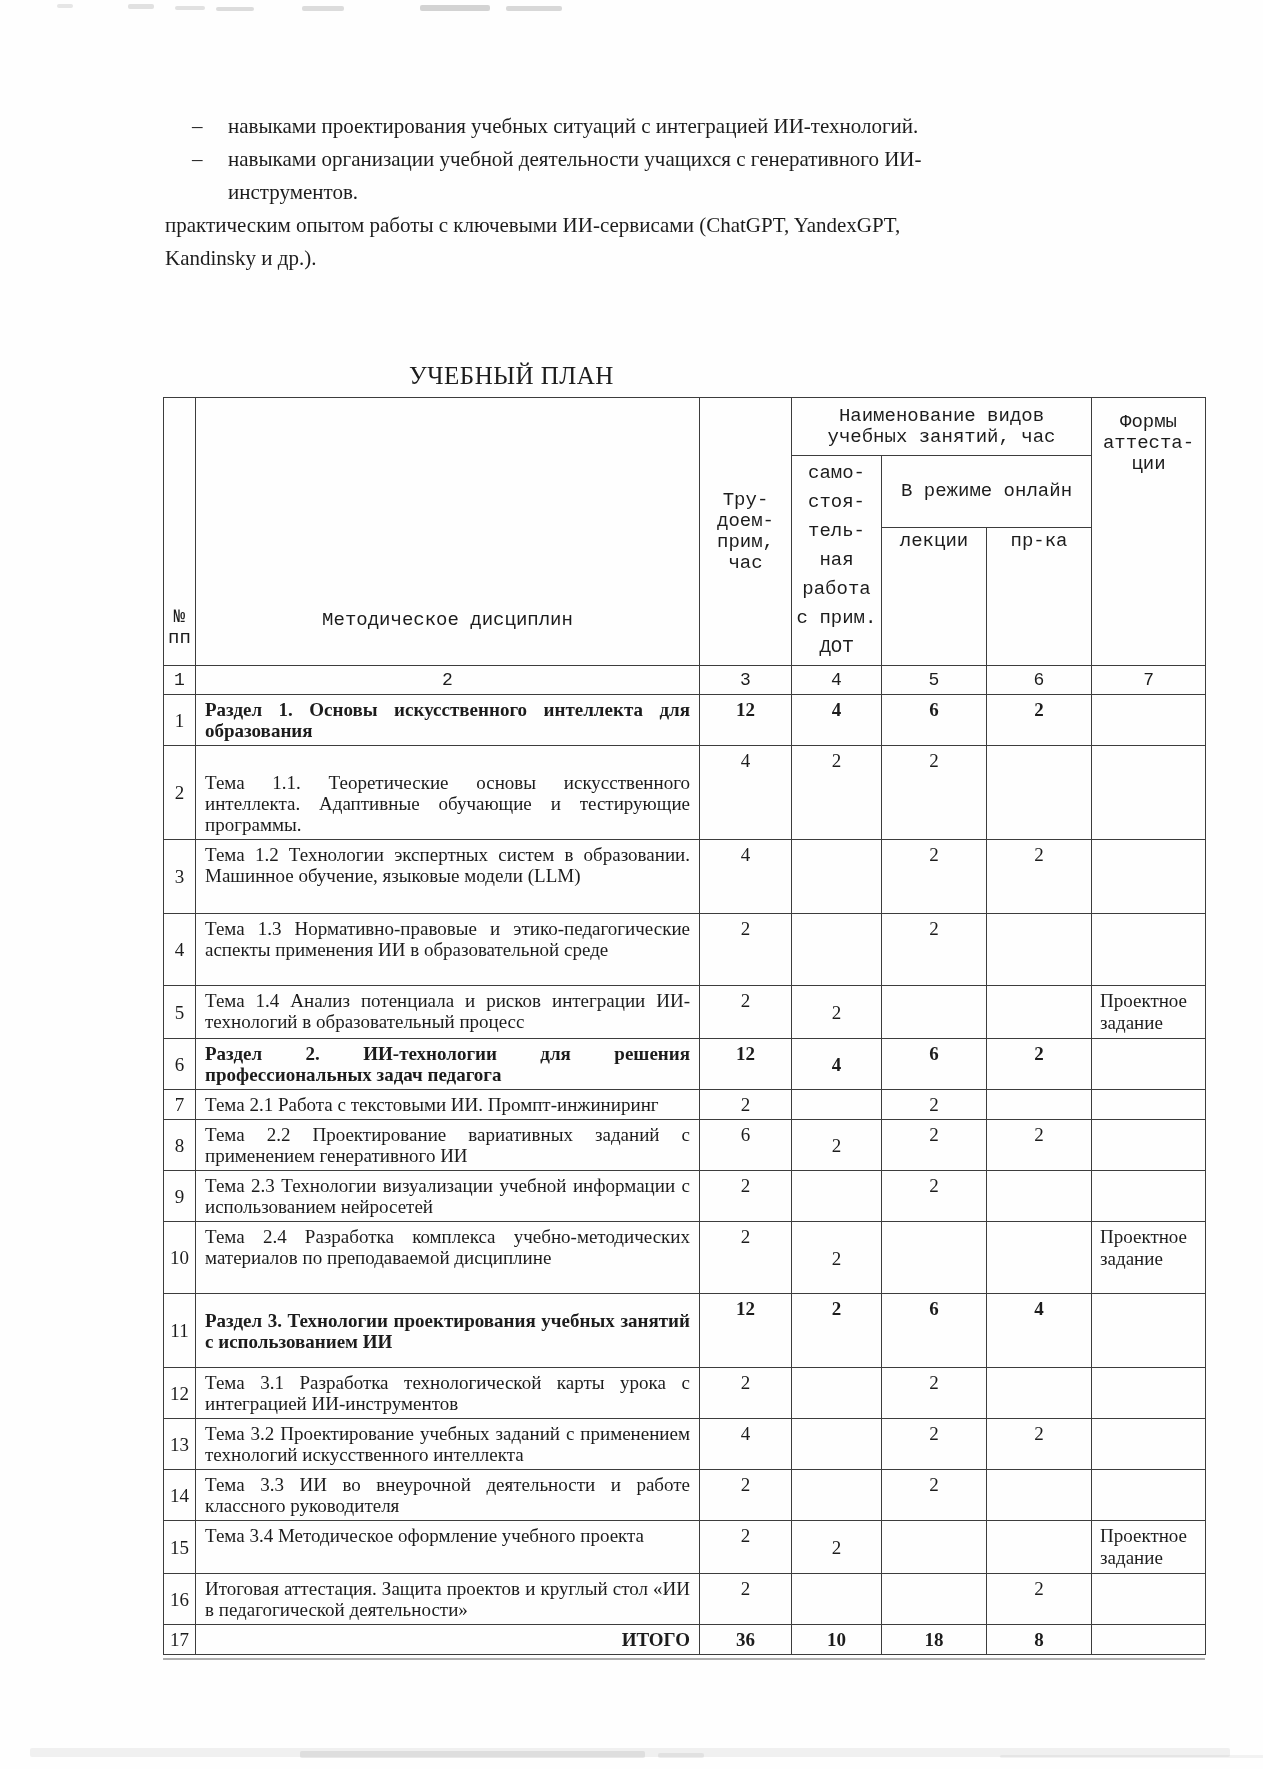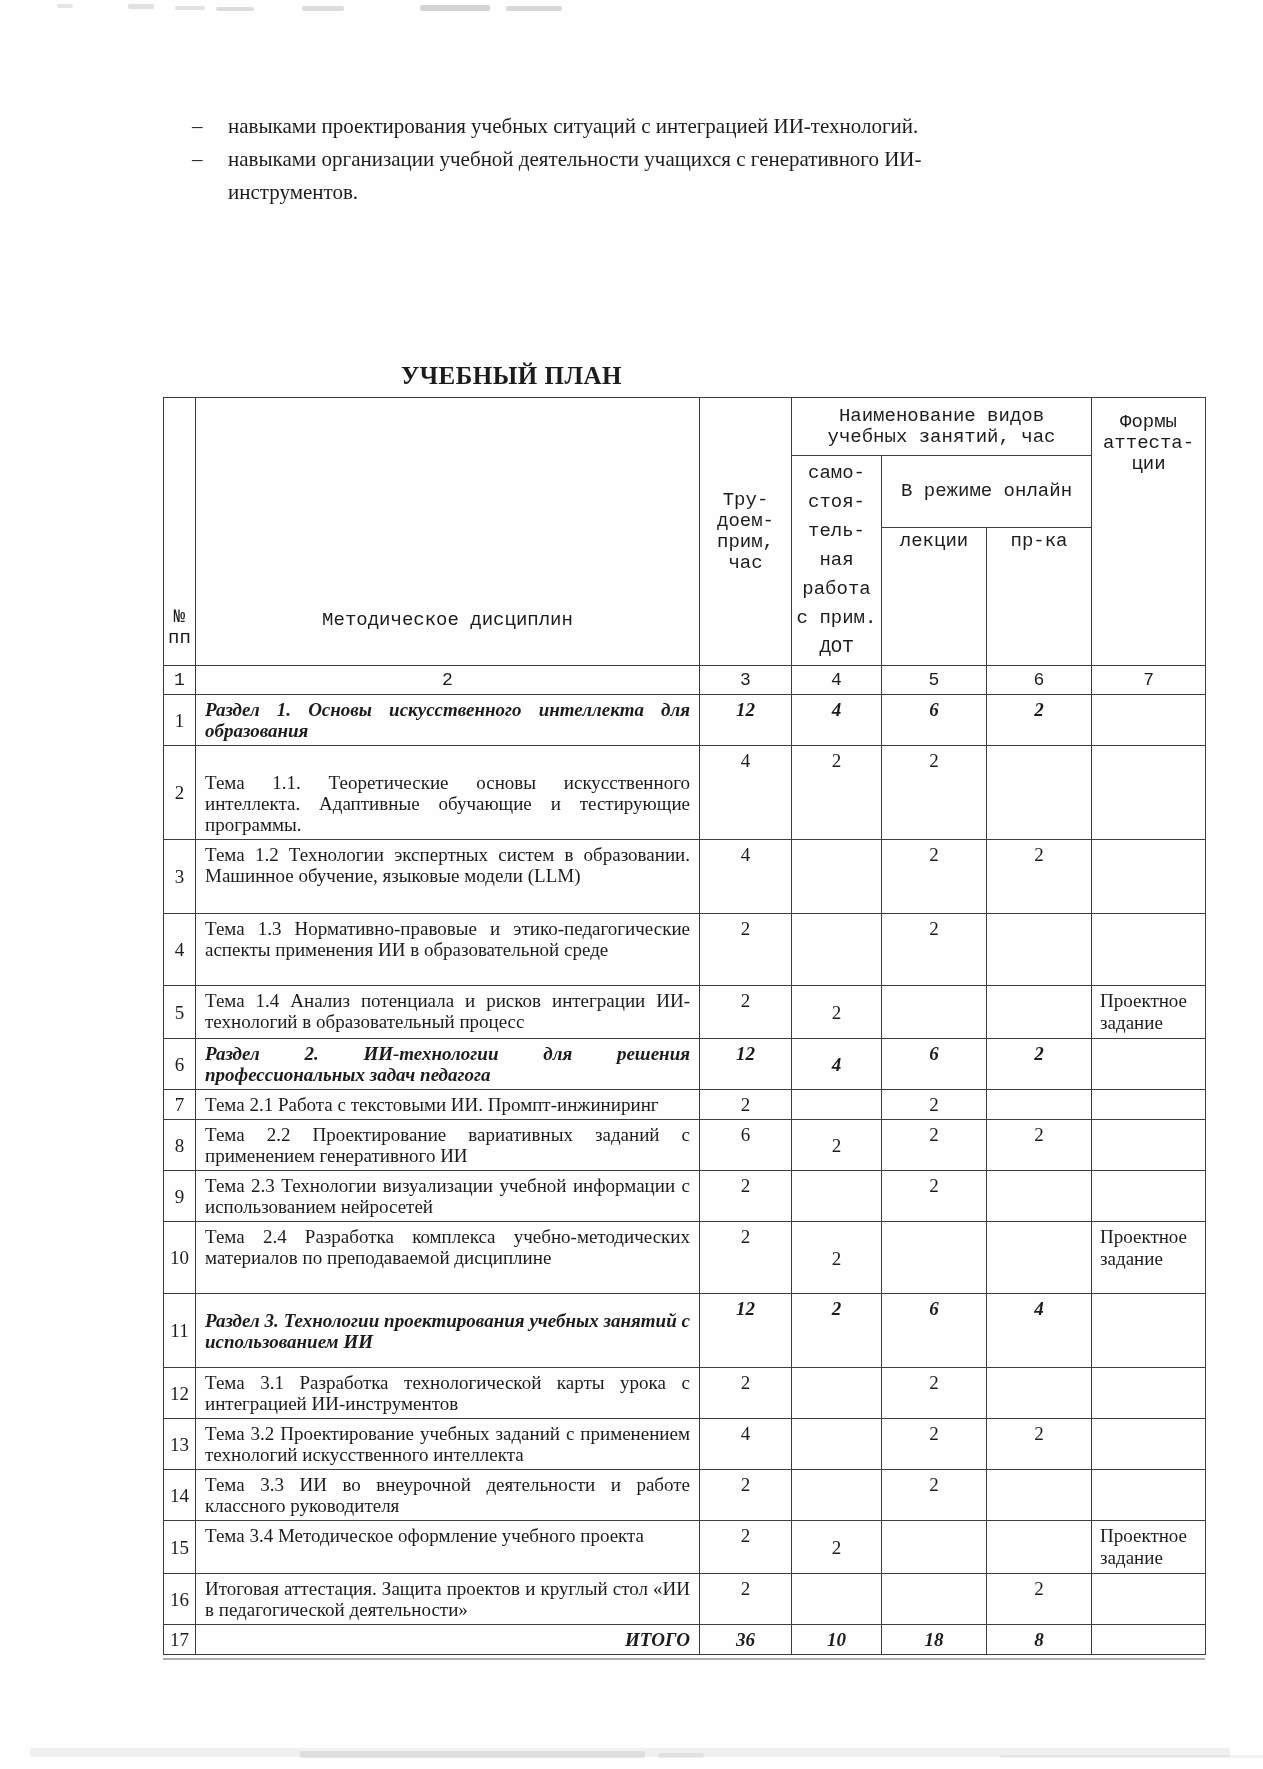--- a/index.html
+++ b/index.html
@@ -26,21 +26,21 @@
   
   .intro{position:absolute;left:165px;top:110px;width:810px;
          font-size:21px;line-height:33px;text-align:left;}
   .bullet{display:flex;padding-left:27px;}
   .bullet .marker{flex:0 0 36px;}
   .bullet .btext{flex:1 1 auto;width:745px;}
   .intro p{margin:0;}
 
   
   .plan-title{position:absolute;left:0;top:362px;width:1023px;margin:0;
-    text-align:center;font-size:25px;font-weight:bold;letter-spacing:.5px;}
+    text-align:center;font-size:25px;font-weight:normal;letter-spacing:.5px;}
 
   
   .table-wrap{position:absolute;left:163px;top:397px;width:1042px;}
   table{border-collapse:collapse;width:1042px;table-layout:fixed;
         font-size:19px;line-height:21px;}
   td{border:1.5px solid #3d3d3d;padding:3px 4px;vertical-align:top;
      overflow:hidden;}
   col.c1{width:32px;}  col.c2{width:504px;} col.c3{width:92px;}
   col.c4{width:90px;}  col.c5{width:105px;} col.c6{width:105px;}
   col.c7{width:114px;}
@@ -58,21 +58,21 @@
   .h-lect,.h-pr{vertical-align:top;}
   .h-nums td{height:26px;text-align:center;font-size:18px;
              vertical-align:middle;padding:1px;}
 
   
   .c-num{text-align:center;vertical-align:middle;}
   .c-name{text-align:justify;padding:4px 9px 4px 9px;}
   .c-val{text-align:center;padding-top:4px;}
   .c-val.mid{vertical-align:middle;}
   .c-att{text-align:left;padding:4px 4px 4px 8px;line-height:22px;margin-top:20px;}
-  tr.bold-row .c-name,tr.bold-row .c-val{font-weight:bold;font-style:italic;}
+  tr.bold-row .c-name,tr.bold-row .c-val{font-weight:bold;}
   tbody tr:nth-child(2){height:94px;}
   tbody tr:nth-child(2) .c-name{padding-top:26px;}
   tbody tr:nth-child(3){height:74px;}
   tbody tr:nth-child(4){height:72px;}
   tbody tr:nth-child(10){height:72px;}
   tbody tr:nth-child(11){height:74px;}
   tbody tr:nth-child(11) .c-name{padding-top:16px;}
   tbody tr:nth-child(17) .c-name{text-align:right;}
 
   .bottom-line{margin-top:3px;height:2px;background:#6a6a6a;opacity:.55;
@@ -95,20 +95,21 @@
 
 <div class="intro">
   <div class="bullet">
     <span class="marker">–</span>
     <span class="btext">навыками проектирования учебных ситуаций с интеграцией ИИ-технологий.</span>
   </div>
   <div class="bullet">
     <span class="marker">–</span>
     <span class="btext">навыками организации учебной деятельности учащихся с генеративного ИИ-инструментов.</span>
   </div>
+  <p>практическим опытом работы с ключевыми ИИ-сервисами (ChatGPT, YandexGPT, Kandinsky и др.).</p>
 </div>
 
 <h1 class="plan-title">УЧЕБНЫЙ ПЛАН</h1>
 
 <div class="table-wrap">
   <table>
     <colgroup>
       <col class="c1">
         <col class="c2">
         <col class="c3">

